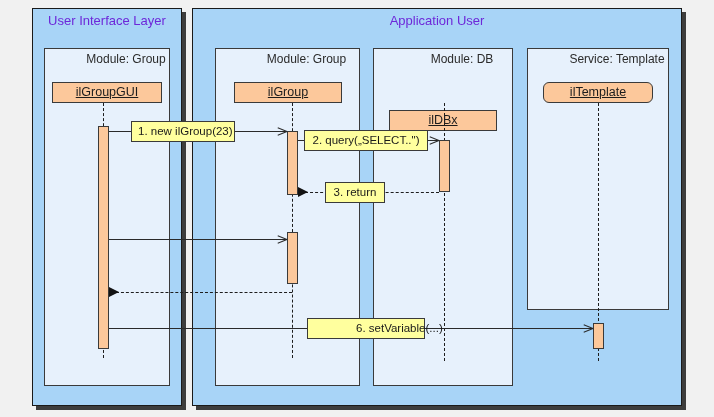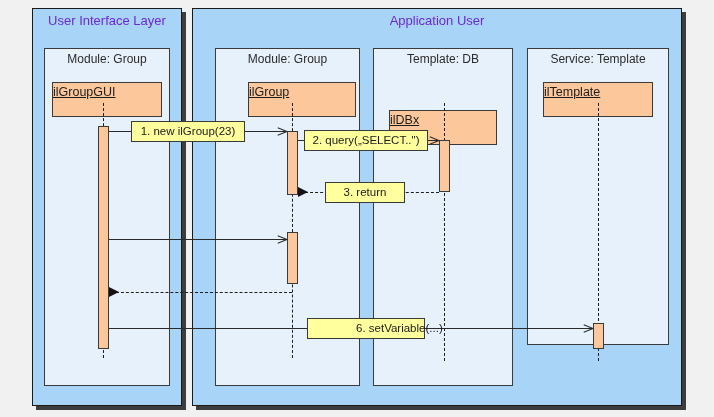--- a/index.html
+++ b/index.html
@@ -42,31 +42,32 @@
   }
   .module-title {
     position: absolute;
     top: 3px;
     left: 0;
     width: 100%;
     text-align: center;
     font-size: 12px;
     color: #2b2b2b;
     white-space: nowrap;
+    padding-left: 19px;
   }
   .objbox {
     position: absolute;
     background: #fcc89b;
     border: 1px solid #3a3a3a;
     box-sizing: border-box;
-    text-align: left;
+    text-align: center;
     font-size: 12.5px;
     color: #1d1d1d;
     line-height: 19px;
-    height: 35px;
+    height: 21px;
   }
   .objbox span { text-decoration: underline; }
   .lifeline {
     position: absolute;
     width: 0;
     border-left: 1px dashed #1d1d1d;
   }
   .activation {
     position: absolute;
     width: 11px;
@@ -132,56 +133,56 @@
   <div class="lifeline" style="left:103px; top:103px; height:255px;"></div>
   <div class="activation" style="left:98px; top:126px; height:223px;"></div>
 
   <div class="layer" style="left:192px; top:8px; width:490px; height:398px;">
     <div class="layer-title">Application User</div>
   </div>
 
   <div class="module" style="left:215px; top:48px; width:145px; height:338px;">
     <div class="module-title">Module: Group</div>
   </div>
-  <div class="objbox" style="left:248px; top:82px; width:108px;">
+  <div class="objbox" style="left:234px; top:82px; width:108px;">
     <span>ilGroup</span>
   </div>
   <div class="lifeline" style="left:292px; top:103px; height:255px;"></div>
   <div class="activation" style="left:287px; top:131px; height:64px;"></div>
   <div class="activation" style="left:287px; top:232px; height:52px;"></div>
 
   <div class="module" style="left:373px; top:48px; width:140px; height:338px;">
-    <div class="module-title">Template: DB</div>
+    <div class="module-title">Module: DB</div>
   </div>
   <div class="objbox" style="left:389px; top:82px; width:108px;margin-top:28px;">
     <span>ilDBx</span>
   </div>
   <div class="lifeline" style="left:444px; top:103px; height:258px;"></div>
   <div class="activation" style="left:439px; top:140px; height:52px;"></div>
 
-  <div class="module" style="left:527px; top:48px; width:142px; height:297px;">
+  <div class="module" style="left:527px; top:48px; width:142px; height:262px;">
     <div class="module-title">Service: Template</div>
   </div>
-  <div class="objbox" style="left:543px; top:82px; width:110px;">
+  <div class="objbox" style="left:543px; top:82px; width:110px;border-radius:6px;">
     <span>ilTemplate</span>
   </div>
   <div class="lifeline" style="left:598px; top:103px; height:258px;"></div>
   <div class="activation" style="left:593px; top:323px; height:26px;"></div>
 
   <div class="msgline" style="left:109px; top:131px; width:178px;"></div>
   <div class="arrowhead-open" style="left:287px; top:131px;"></div>
-  <div class="msgbox" style="left:131px; top:121px; width:114px;">1. new ilGroup(23)</div>
+  <div class="msgbox" style="left:131px; top:121px; width:104px;">1. new ilGroup(23)</div>
 
   <div class="msgline" style="left:298px; top:140px; width:141px;"></div>
   <div class="arrowhead-open" style="left:439px; top:140px;"></div>
   <div class="msgbox" style="left:304px; top:130px; width:124px;">2. query(„SELECT..")</div>
 
   <div class="msgline dashed" style="left:305px; top:192px; width:134px;"></div>
   <div class="arrowhead-solid" style="left:298px; top:187px; transform:rotate(180deg);"></div>
-  <div class="msgbox" style="left:325px; top:182px; width:80px;">3. return</div>
+  <div class="msgbox" style="left:325px; top:182px; width:60px;">3. return</div>
 
   <div class="msgline" style="left:109px; top:239px; width:178px;"></div>
   <div class="arrowhead-open" style="left:287px; top:239px;"></div>
 
   <div class="msgline dashed" style="left:116px; top:292px; width:176px;"></div>
   <div class="arrowhead-solid" style="left:109px; top:287px; transform:rotate(180deg);"></div>
 
   <div class="msgline" style="left:109px; top:328px; width:484px;"></div>
   <div class="arrowhead-open" style="left:593px; top:328px;"></div>
   <div class="msgbox" style="left:307px; top:318px; width:118px;padding-left:48px;">6. setVariable(...)</div>

